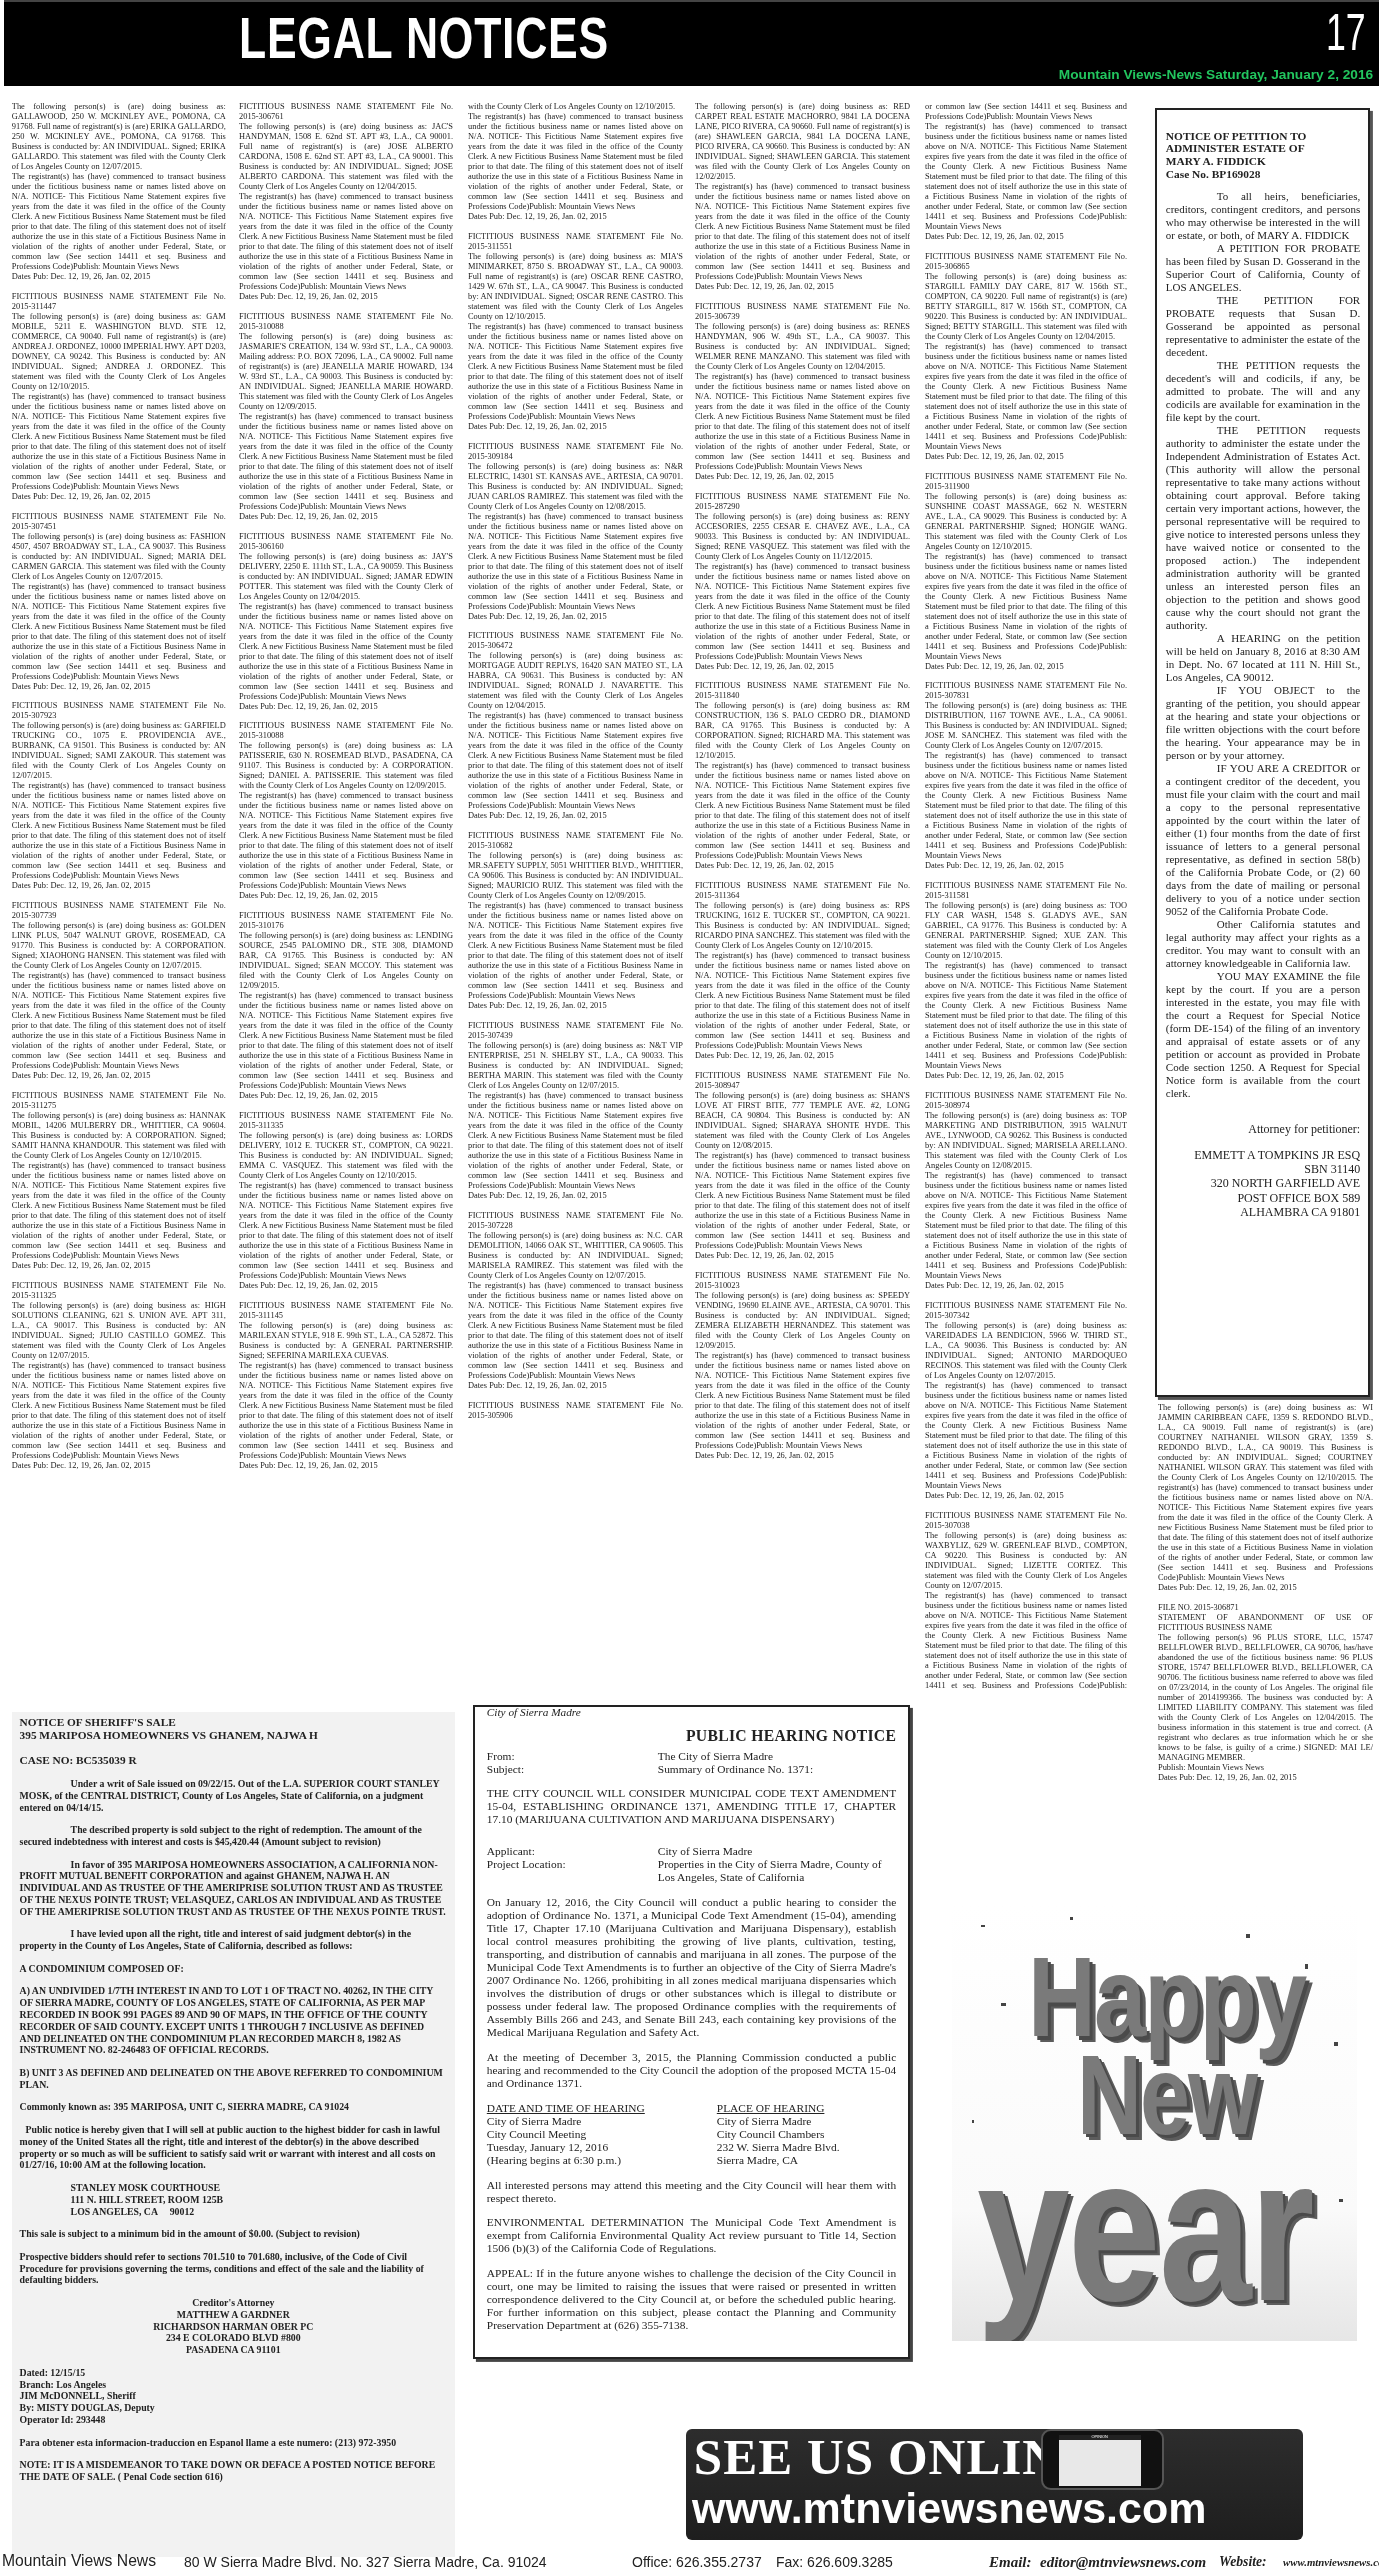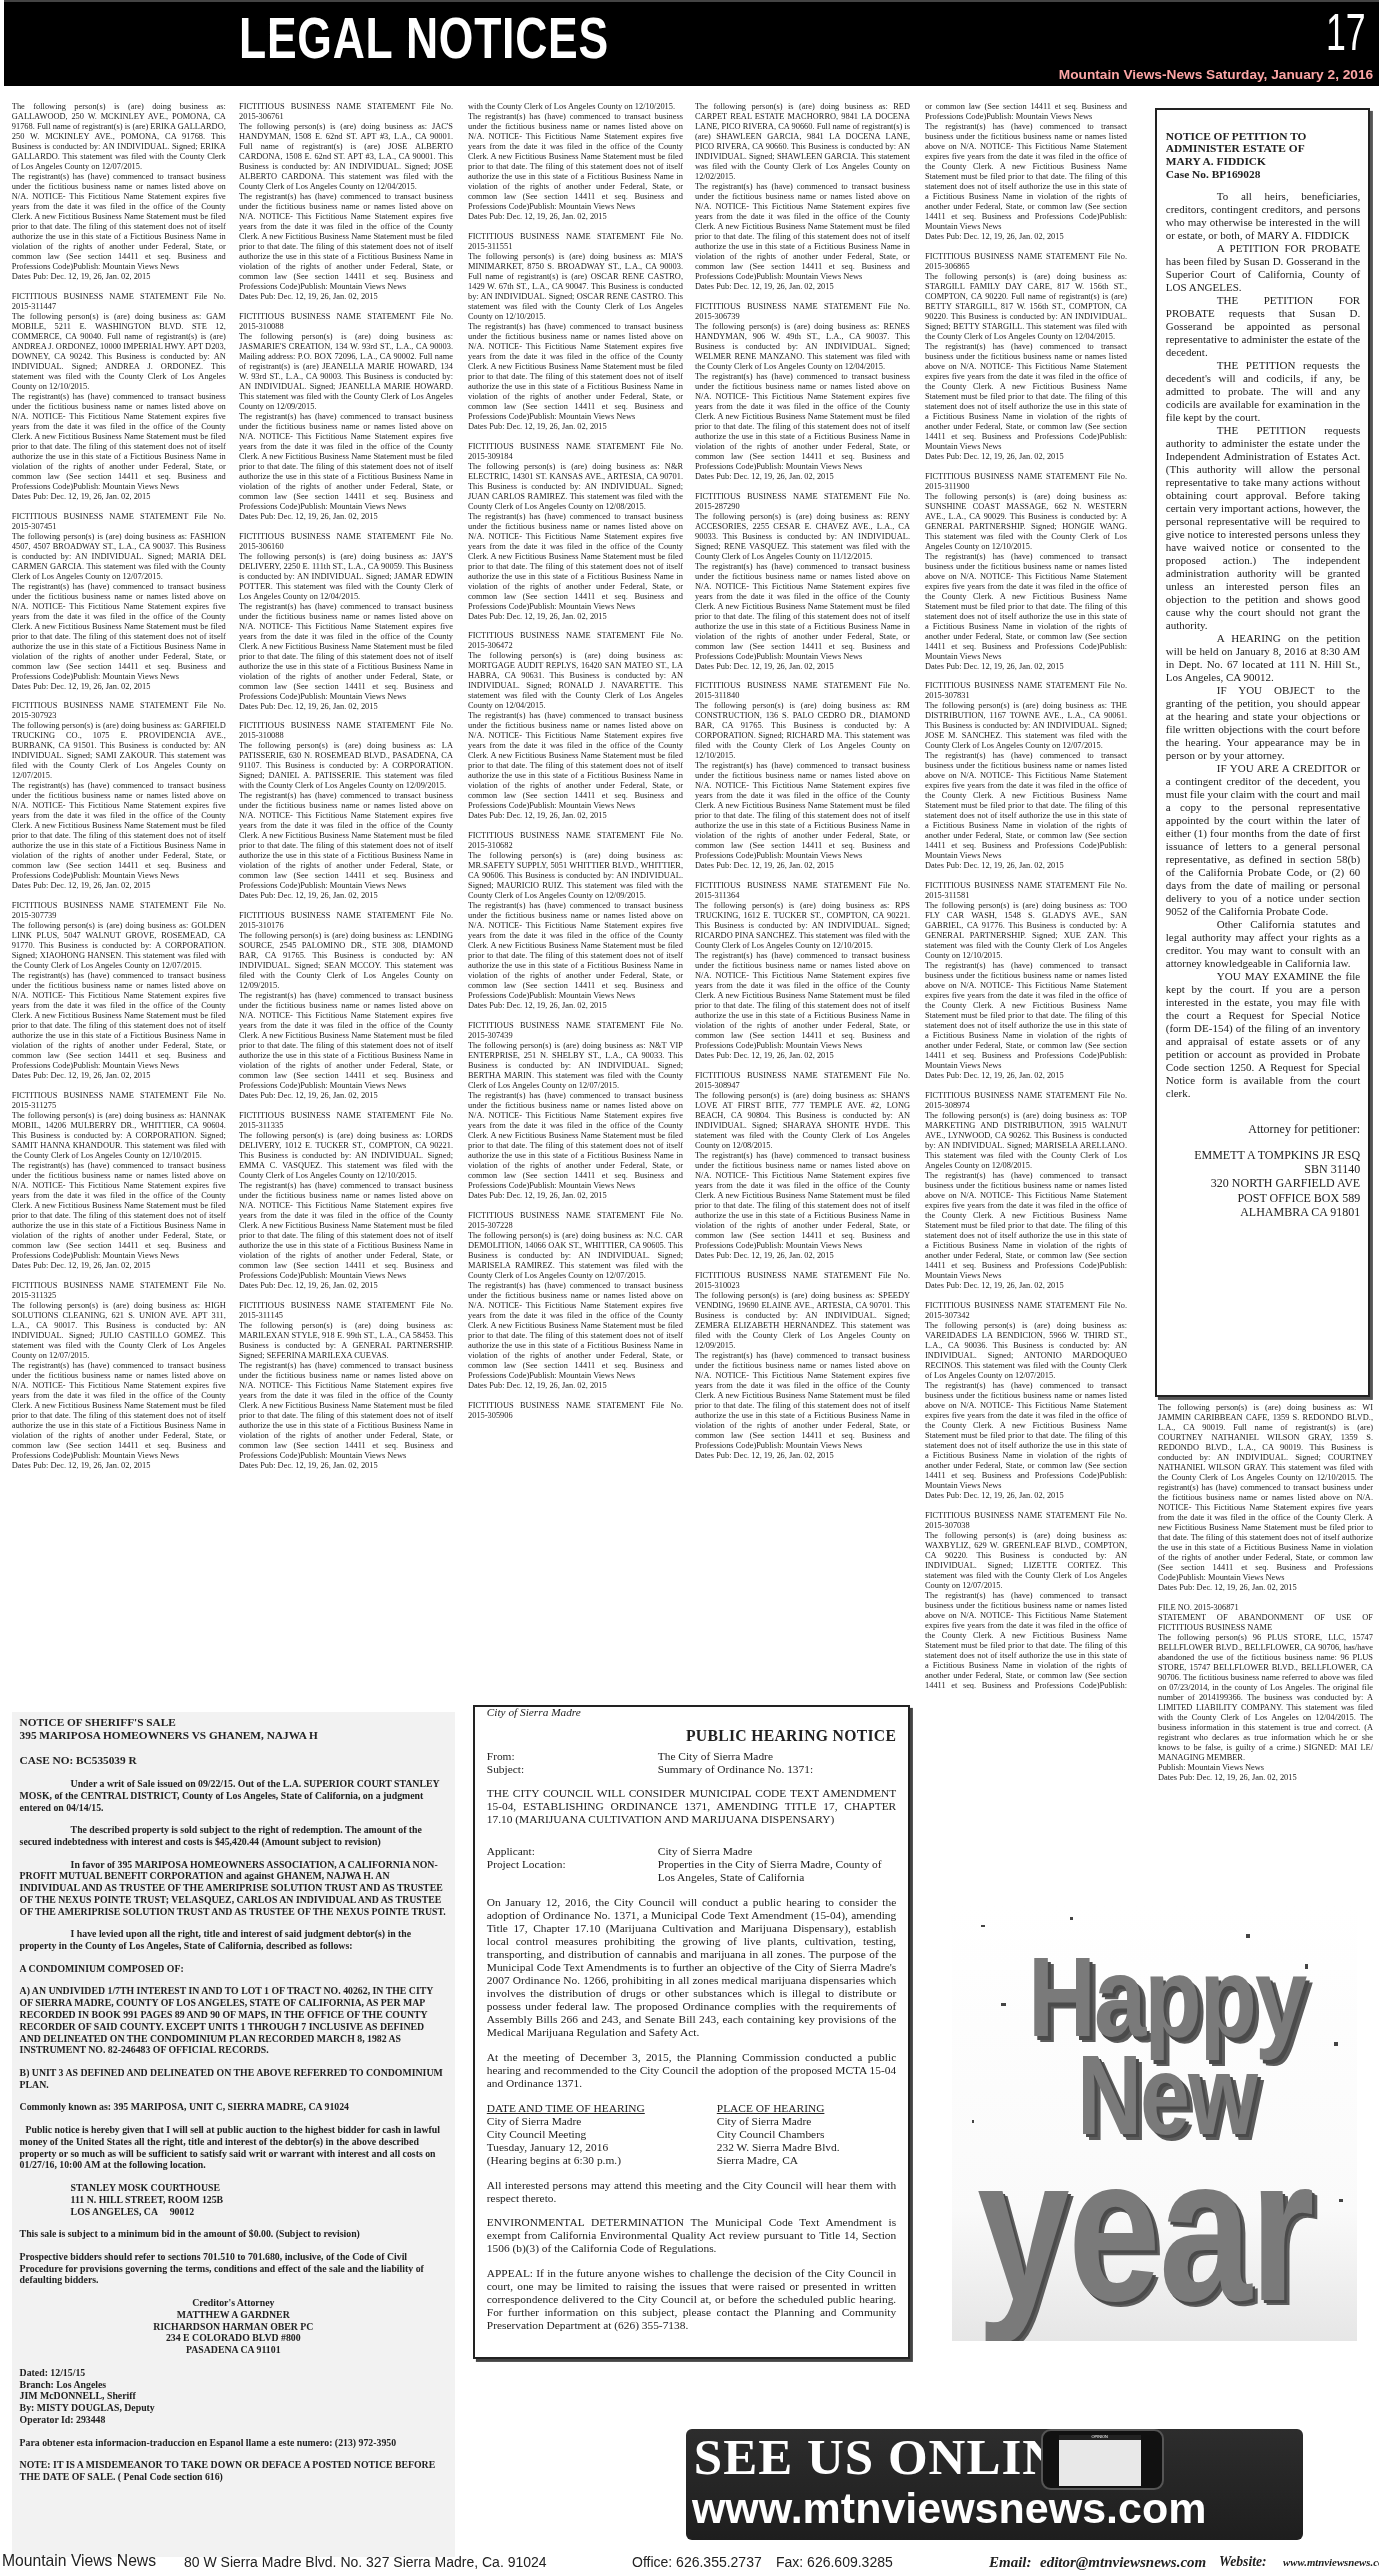--- a/index.html
+++ b/index.html
@@ -3,21 +3,21 @@
 <meta charset="utf-8">
 <style>
   * { box-sizing: border-box; margin: 0; padding: 0; }
   html, body { width: 1379px; height: 2576px; background: #fff; overflow: hidden; }
   body { position: relative; font-family: "Liberation Serif", "DejaVu Serif", serif; color: #222; }
 
   
   .masthead { position: absolute; left: 4px; top: 0; width: 1379px; height: 86px; background: #000; border-top: 2px solid #444; }
   .masthead .title { position: absolute; left: 235px; top: 5.9px; font-family: "Liberation Sans", "DejaVu Sans", sans-serif; font-weight: bold; font-size: 57px; color: #fff; letter-spacing: 1px; transform: scaleX(0.78); transform-origin: left top; line-height: 61px; }
   .masthead .pageno { position: absolute; right: 17.6px; top: 2px; font-family: "Liberation Sans", "DejaVu Sans", sans-serif; font-size: 51px; color: #fff; transform: scaleX(0.7); transform-origin: right top; line-height: 57px; }
-  .masthead .dateline { position: absolute; right: 9.8px; top: 65px; font-family: "Liberation Sans", "DejaVu Sans", sans-serif; font-weight: bold; font-size: 13.7px; color: #fca5a5; }
+  .masthead .dateline { position: absolute; right: 9.8px; top: 65px; font-family: "Liberation Sans", "DejaVu Sans", sans-serif; font-weight: bold; font-size: 13.7px; color: #22c55e; }
 
   
   .col { position: absolute; top: 102px; font-size: 8.4px; line-height: 10px; text-align: justify; overflow: hidden; }
   .c1 { left: 11.8px; width: 214px; height: 1587px; }
   .c2 { left: 239px; width: 214px; height: 1587px; }
   .c3 { left: 468px; width: 215px; height: 1587px; }
   .c4 { left: 695px; width: 215px; height: 1587px; }
   .c5 { left: 925px; width: 215px; height: 1587px; }
   .notice { margin-bottom: 9.8px; }
   .notice .head { display: block; }
@@ -153,21 +153,21 @@
       <p>Dates Pub: Dec. 12, 19, 26, Jan. 02, 2015</p>
     </div>
     <div class="notice">
       <span class="head">FICTITIOUS BUSINESS NAME STATEMENT File No. 2015-311335</span>
       <p>The following person(s) is (are) doing business as: LORDS DELIVERY, 1012 E. TUCKER ST., COMPTON, CA 90221. This Business is conducted by: AN INDIVIDUAL. Signed; EMMA C. VASQUEZ. This statement was filed with the County Clerk of Los Angeles County on 12/10/2015.</p>
       <p>The registrant(s) has (have) commenced to transact business under the fictitious business name or names listed above on N/A. NOTICE- This Fictitious Name Statement expires five years from the date it was filed in the office of the County Clerk. A new Fictitious Business Name Statement must be filed prior to that date. The filing of this statement does not of itself authorize the use in this state of a Fictitious Business Name in violation of the rights of another under Federal, State, or common law (See section 14411 et seq. Business and Professions Code)Publish: Mountain Views News</p>
       <p>Dates Pub: Dec. 12, 19, 26, Jan. 02, 2015</p>
     </div>
     <div class="notice">
       <span class="head">FICTITIOUS BUSINESS NAME STATEMENT File No. 2015-311145</span>
-      <p>The following person(s) is (are) doing business as: MARILEXAN STYLE, 918 E. 99th ST., L.A., CA 58453. This Business is conducted by: A GENERAL PARTNERSHIP. Signed; SEFERINA MARILEXA CUEVAS.</p>
+      <p>The following person(s) is (are) doing business as: MARILEXAN STYLE, 918 E. 99th ST., L.A., CA 52872. This Business is conducted by: A GENERAL PARTNERSHIP. Signed; SEFERINA MARILEXA CUEVAS.</p>
       <p>The registrant(s) has (have) commenced to transact business under the fictitious business name or names listed above on N/A. NOTICE- This Fictitious Name Statement expires five years from the date it was filed in the office of the County Clerk. A new Fictitious Business Name Statement must be filed prior to that date. The filing of this statement does not of itself authorize the use in this state of a Fictitious Business Name in violation of the rights of another under Federal, State, or common law (See section 14411 et seq. Business and Professions Code)Publish: Mountain Views News</p>
       <p>Dates Pub: Dec. 12, 19, 26, Jan. 02, 2015</p>
     </div>
   </div>
 <div class="col c3">
     <div class="notice">
       <p>with the County Clerk of Los Angeles County on 12/10/2015.</p>
       <p>The registrant(s) has (have) commenced to transact business under the fictitious business name or names listed above on N/A. NOTICE- This Fictitious Name Statement expires five years from the date it was filed in the office of the County Clerk. A new Fictitious Business Name Statement must be filed prior to that date. The filing of this statement does not of itself authorize the use in this state of a Fictitious Business Name in violation of the rights of another under Federal, State, or common law (See section 14411 et seq. Business and Professions Code)Publish: Mountain Views News</p>
       <p>Dates Pub: Dec. 12, 19, 26, Jan. 02, 2015</p>
     </div>

